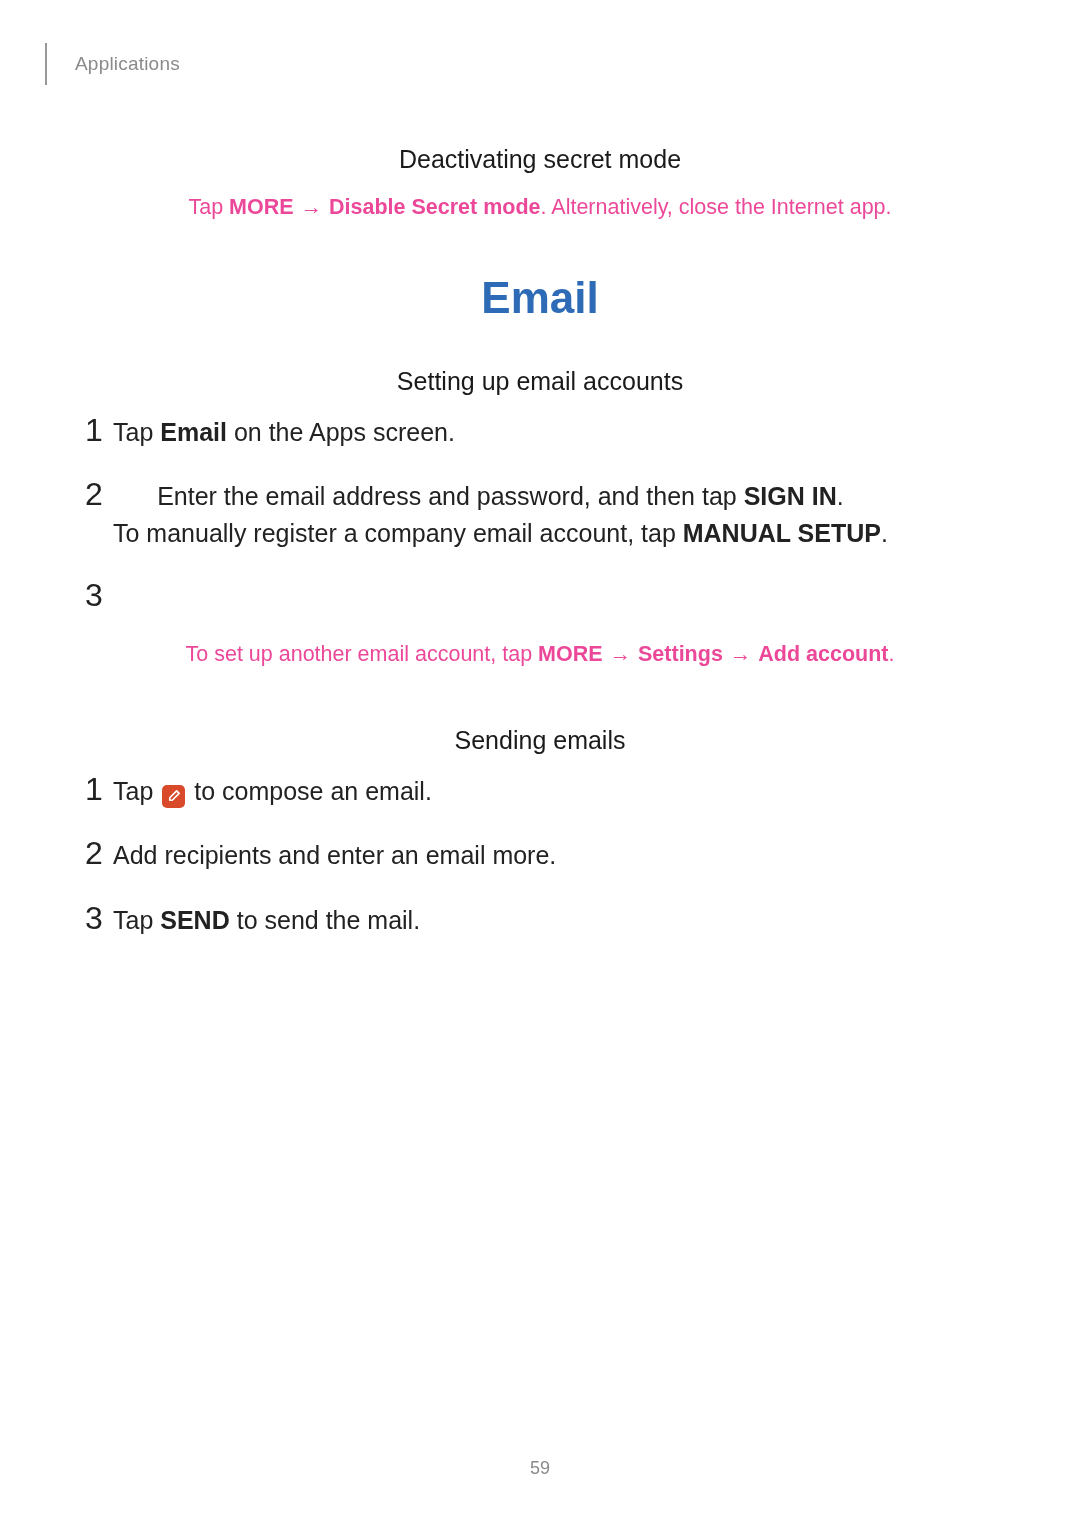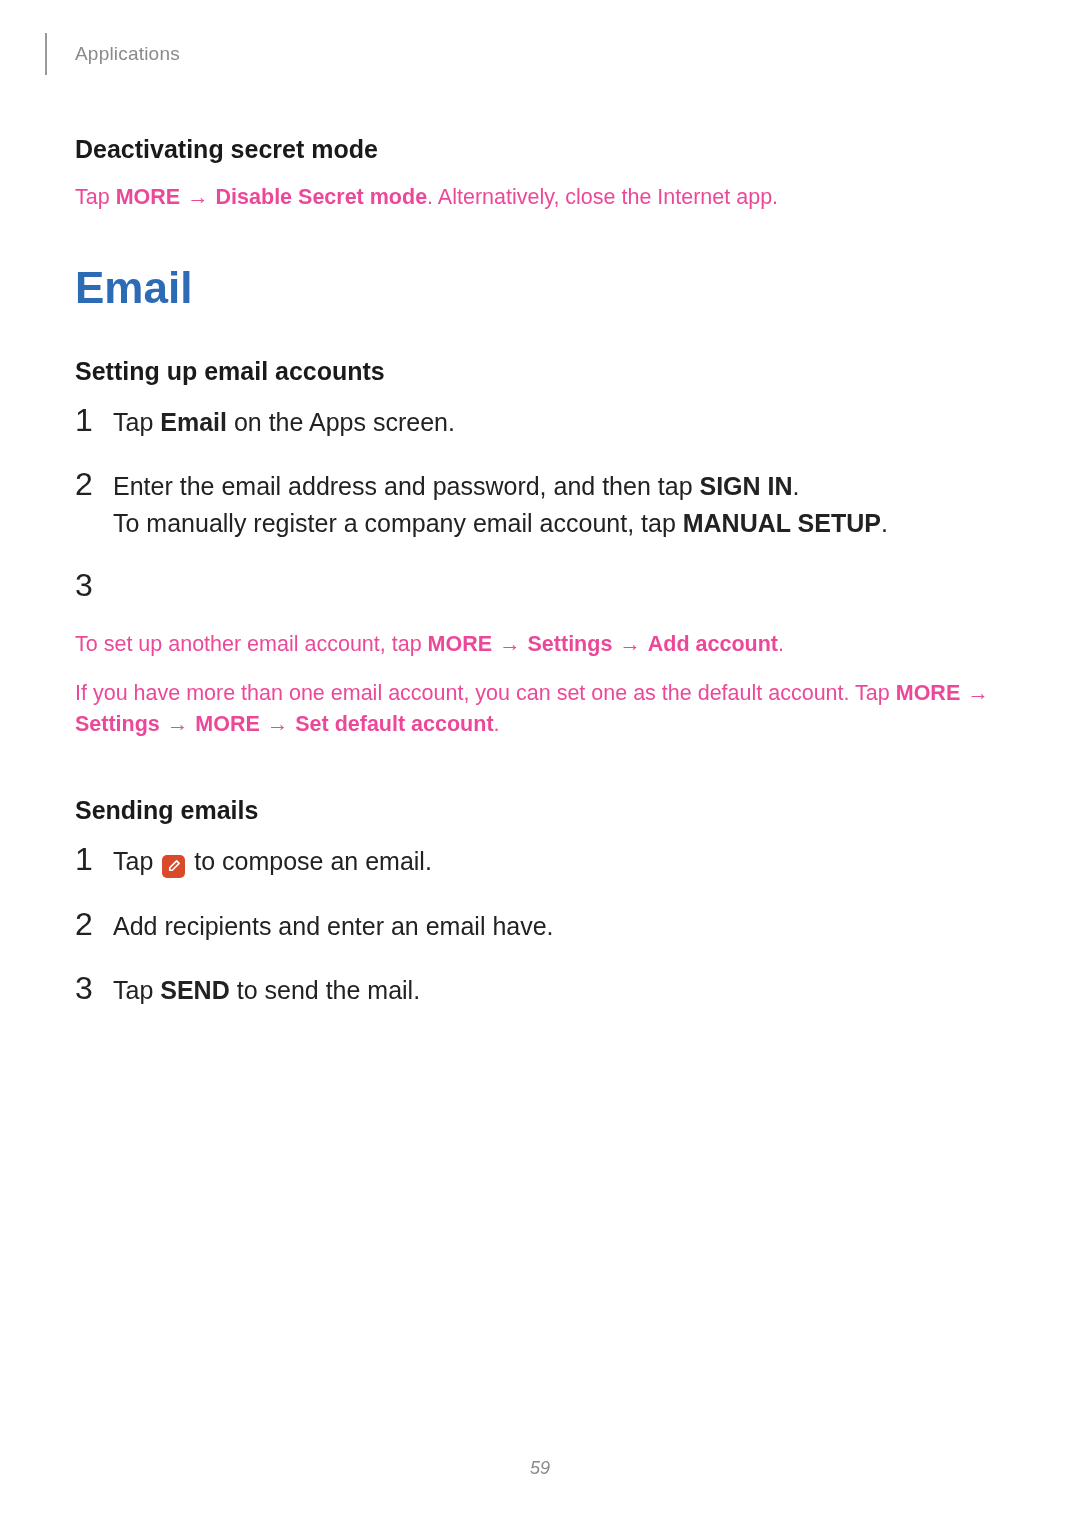--- a/index.html
+++ b/index.html
@@ -9,42 +9,43 @@
     }
     body {
       font-family: -apple-system, "Segoe UI", "Myriad Pro", Arial, sans-serif;
       background: #fff;
       color: #222;
       width: 1080px;
       height: 1527px;
       position: relative;
     }
     .page {
-      padding: 33px 75px 0 75px;
+      padding: 43px 75px 0 75px;
+      text-align: center;
     }
     .header-row {
       display: flex;
       align-items: center;
       margin-bottom: 60px;
       margin-left: -30px;
     }
     .header-tick {
       width: 2px;
       height: 42px;
       background: #999;
       margin-right: 28px;
     }
     .header-label {
       color: #8a8a8a;
       font-size: 19px;
       letter-spacing: 0.2px;
     }
     .h3 {
       font-size: 25px;
-      font-weight: 700;
+      font-weight: 400;
       color: #1a1a1a;
       margin-bottom: 18px;
     }
     .body-p {
       font-size: 21.5px;
       line-height: 1.45;
       color: #ec4899;
       margin-bottom: 26px;
     }
     .h1 {
@@ -101,21 +102,20 @@
       height: 15px;
     }
     .page-number {
       position: absolute;
       bottom: 48px;
       left: 0;
       right: 0;
       text-align: center;
       font-size: 18px;
       color: #8a8a8a;
-      font-style: italic;
     }
     .after-list-p {
       margin-top: 0;
       margin-bottom: 18px;
     }
     .section-gap-top {
       margin-top: 56px;
     }
   </style>
 </head>
@@ -155,40 +155,37 @@
     </li>
     <li class="li">
       <span class="li-num">3</span>
     </li>
   </ol>
 
   <p class="body-p after-list-p">
     <span>To set up another email account, tap </span><b>MORE</b><span class="arrow"> → </span><b>Settings</b><span class="arrow"> → </span><b>Add account</b><span>.</span>
   </p>
 
-  <p class="body-p">
-    <span>If you have more than one email account, you can set one as the default account. Tap </span><b>MORE</b><span class="arrow"> → </span><b>Settings</b><span class="arrow"> → </span><b>MORE</b><span class="arrow"> → </span><b>Set default account</b><span>.</span>
-  </p>
 
   <div class="h3 section-gap-top">Sending emails</div>
 
   <ol class="ol">
     <li class="li">
       <span class="li-num">1</span>
       <span class="li-body">
         <span>Tap </span><span class="compose-icon">
           <svg viewBox="0 0 24 24" fill="none" stroke="#fff" stroke-width="2.6" stroke-linecap="round" stroke-linejoin="round">
             <path d="M17 3l4 4-11 11H6v-4L17 3z"></path>
           </svg>
         </span><span> to compose an email.</span>
       </span>
     </li>
     <li class="li">
       <span class="li-num">2</span>
-      <span class="li-body">Add recipients and enter an email have.</span>
+      <span class="li-body">Add recipients and enter an email more.</span>
     </li>
     <li class="li">
       <span class="li-num">3</span>
       <span class="li-body">
         <span>Tap </span><b>SEND</b><span> to send the mail.</span>
       </span>
     </li>
   </ol>
 
 </div>

